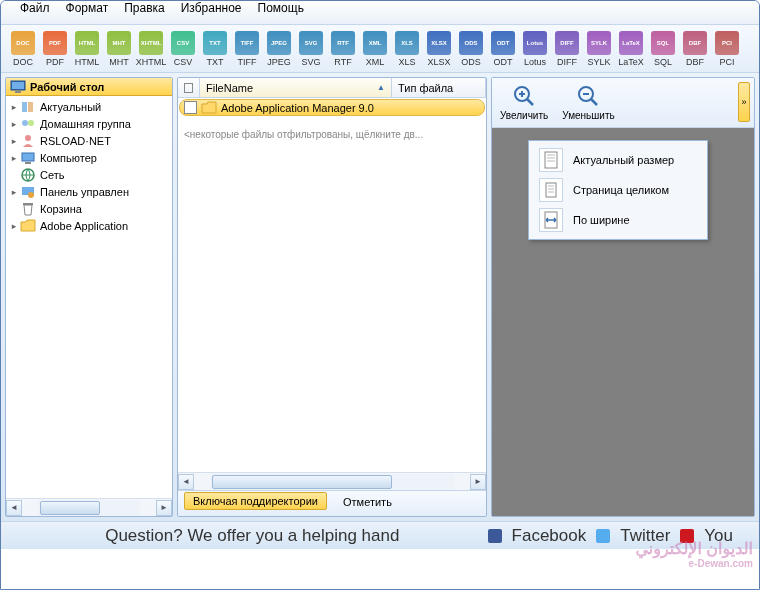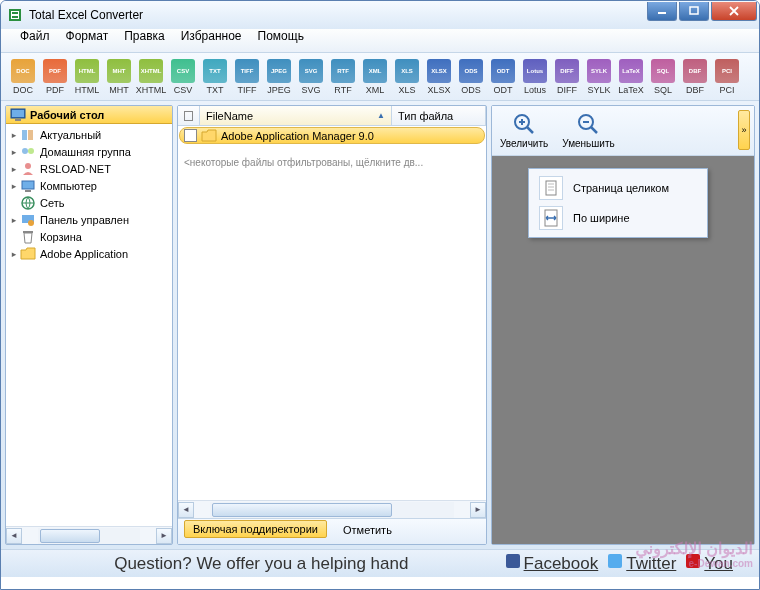--- a/index.html
+++ b/index.html
@@ -62,57 +62,31 @@
 .ptool svg { width: 24px; height: 24px; margin-bottom: 2px; }
 .chev { position: absolute; right: 4px; top: 4px; width: 12px; height: 40px; background: linear-gradient(#ffe9a0,#ffd34e); border: 1px solid #d6a82f; border-radius: 2px; display: flex; align-items: center; justify-content: center; font-size: 9px; }
 
 .preview-body { flex: 1; background: #808080; position: relative; }
 .ctx-menu { position: absolute; top: 12px; left: 36px; width: 180px; background: #f4f7fc; border: 1px solid #9db8d8; box-shadow: 2px 2px 4px rgba(0,0,0,.25); padding: 4px; }
 .ctx-item { display: flex; align-items: center; height: 30px; font-size: 11px; padding: 0 6px; cursor: default; }
 .ctx-item .cicon { width: 24px; height: 24px; border: 1px solid #c5d6e8; background: #fff; margin-right: 10px; display: flex; align-items: center; justify-content: center; }
 
 .statusbar { height: 28px; background: linear-gradient(#eaf2fb,#d6e5f5); border-top: 1px solid #c5d6e8; display: flex; align-items: center; justify-content: flex-end; padding: 0 26px; font-size: 17px; gap: 10px; color: #333; }
 .statusbar .help { flex: 1; text-align: center; }
-.social { display: flex; align-items: flex-start; gap: 4px; text-decoration: underline; }
+.social { display: flex; align-items: center; gap: 10px; }
 .sicon { width: 14px; height: 14px; border-radius: 2px; }
 
 .watermark { position: absolute; right: 6px; bottom: 20px; font-size: 16px; color: rgba(200,120,180,.55); font-weight: bold; font-family: Arial; text-align: right; pointer-events: none; }
 .watermark .sub { font-size: 10px; display: block; }
 </style>
 </head>
 <body>
 
 <div class="window">
 
-  <div class="titlebar">
-    <svg class="app-icon" viewBox="0 0 16 16">
-        <rect x="2" y="2" width="12" height="12" fill="#2a8f3f"></rect>
-        <rect x="4" y="4" width="8" height="8" fill="#fff"></rect>
-        <rect x="5" y="5" width="6" height="2" fill="#2a8f3f"></rect>
-        <rect x="5" y="9" width="6" height="2" fill="#2a8f3f"></rect>
-      </svg>
-    <span class="title">Total Excel Converter</span>
-    <div class="win-btns">
-      <div class="win-btn win-min">
-          <svg width="10" height="10">
-            <rect x="1" y="6" width="8" height="2" fill="#fff"></rect>
-          </svg>
-        </div>
-      <div class="win-btn win-max">
-          <svg width="10" height="10">
-            <rect x="1" y="1" width="8" height="7" fill="none" stroke="#fff" stroke-width="1.5"></rect>
-          </svg>
-        </div>
-      <div class="win-btn win-close">
-          <svg width="12" height="10">
-            <path d="M2 1 L10 9 M10 1 L2 9" stroke="#fff" stroke-width="1.8"></path>
-          </svg>
-        </div>
-    </div>
-  </div>
 
   <div class="menubar">
     <span>Файл</span>
     <span>Формат</span>
     <span>Правка</span>
     <span>Избранное</span>
     <span>Помощь</span>
   </div>
 
   <div class="formatbar" id="formatbar">
@@ -365,20 +339,31 @@
             </svg>
           <span>Уменьшить</span>
         </div>
         <div class="chev">»</div>
       </div>
       <div class="preview-body">
         <div class="ctx-menu">
           <div class="ctx-item">
             <div class="cicon">
                 <svg width="16" height="18">
+                  <rect x="2" y="1" width="12" height="16" fill="#fff" stroke="#888"></rect>
+                  <line x1="4" y1="4" x2="12" y2="4" stroke="#bbb"></line>
+                  <line x1="4" y1="7" x2="12" y2="7" stroke="#bbb"></line>
+                  <line x1="4" y1="10" x2="12" y2="10" stroke="#bbb"></line>
+                </svg>
+              </div>
+            <span>Актуальный размер</span>
+          </div>
+          <div class="ctx-item">
+            <div class="cicon">
+                <svg width="16" height="18">
                   <rect x="3" y="2" width="10" height="14" fill="#fff" stroke="#888"></rect>
                   <line x1="5" y1="5" x2="11" y2="5" stroke="#bbb"></line>
                   <line x1="5" y1="8" x2="11" y2="8" stroke="#bbb"></line>
                   <line x1="5" y1="11" x2="11" y2="11" stroke="#bbb"></line>
                 </svg>
               </div>
             <span>Страница целиком</span>
           </div>
           <div class="ctx-item">
             <div class="cicon">

